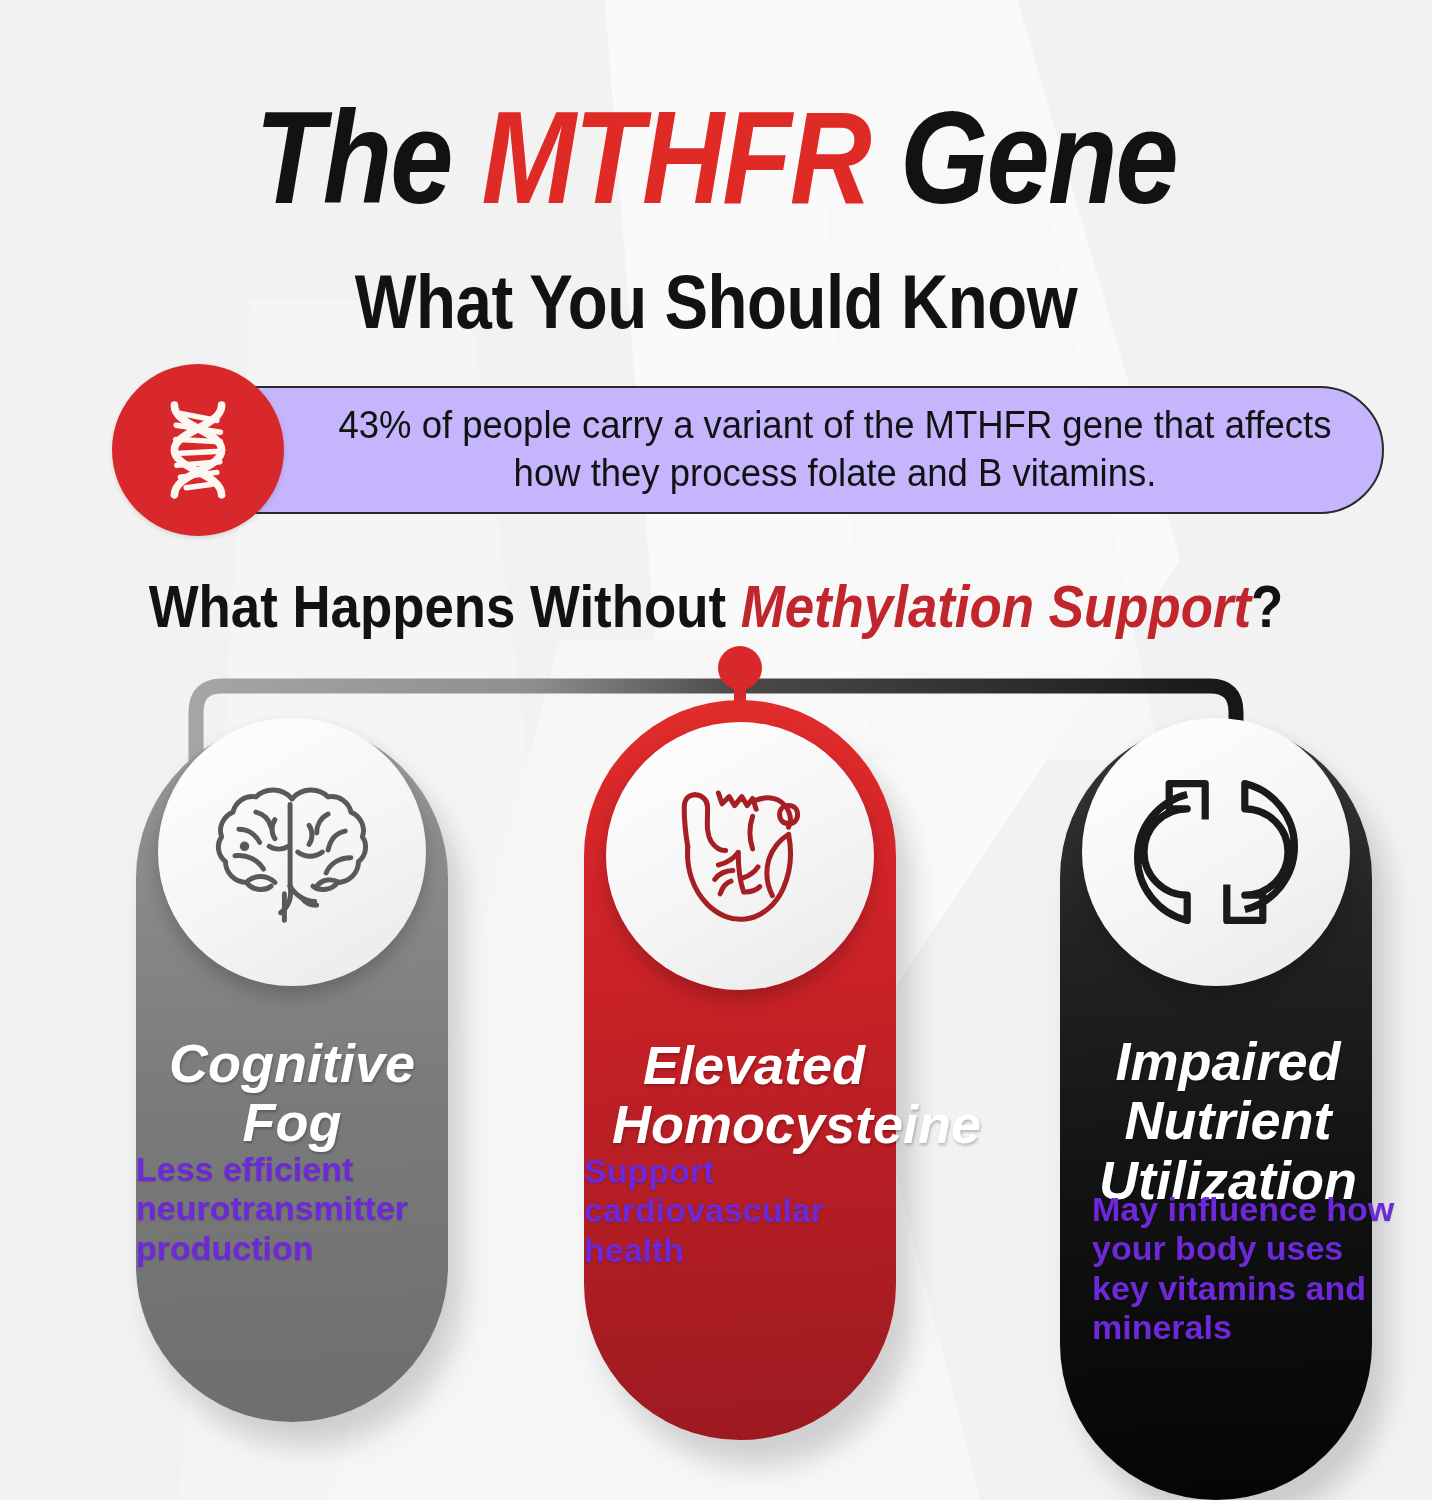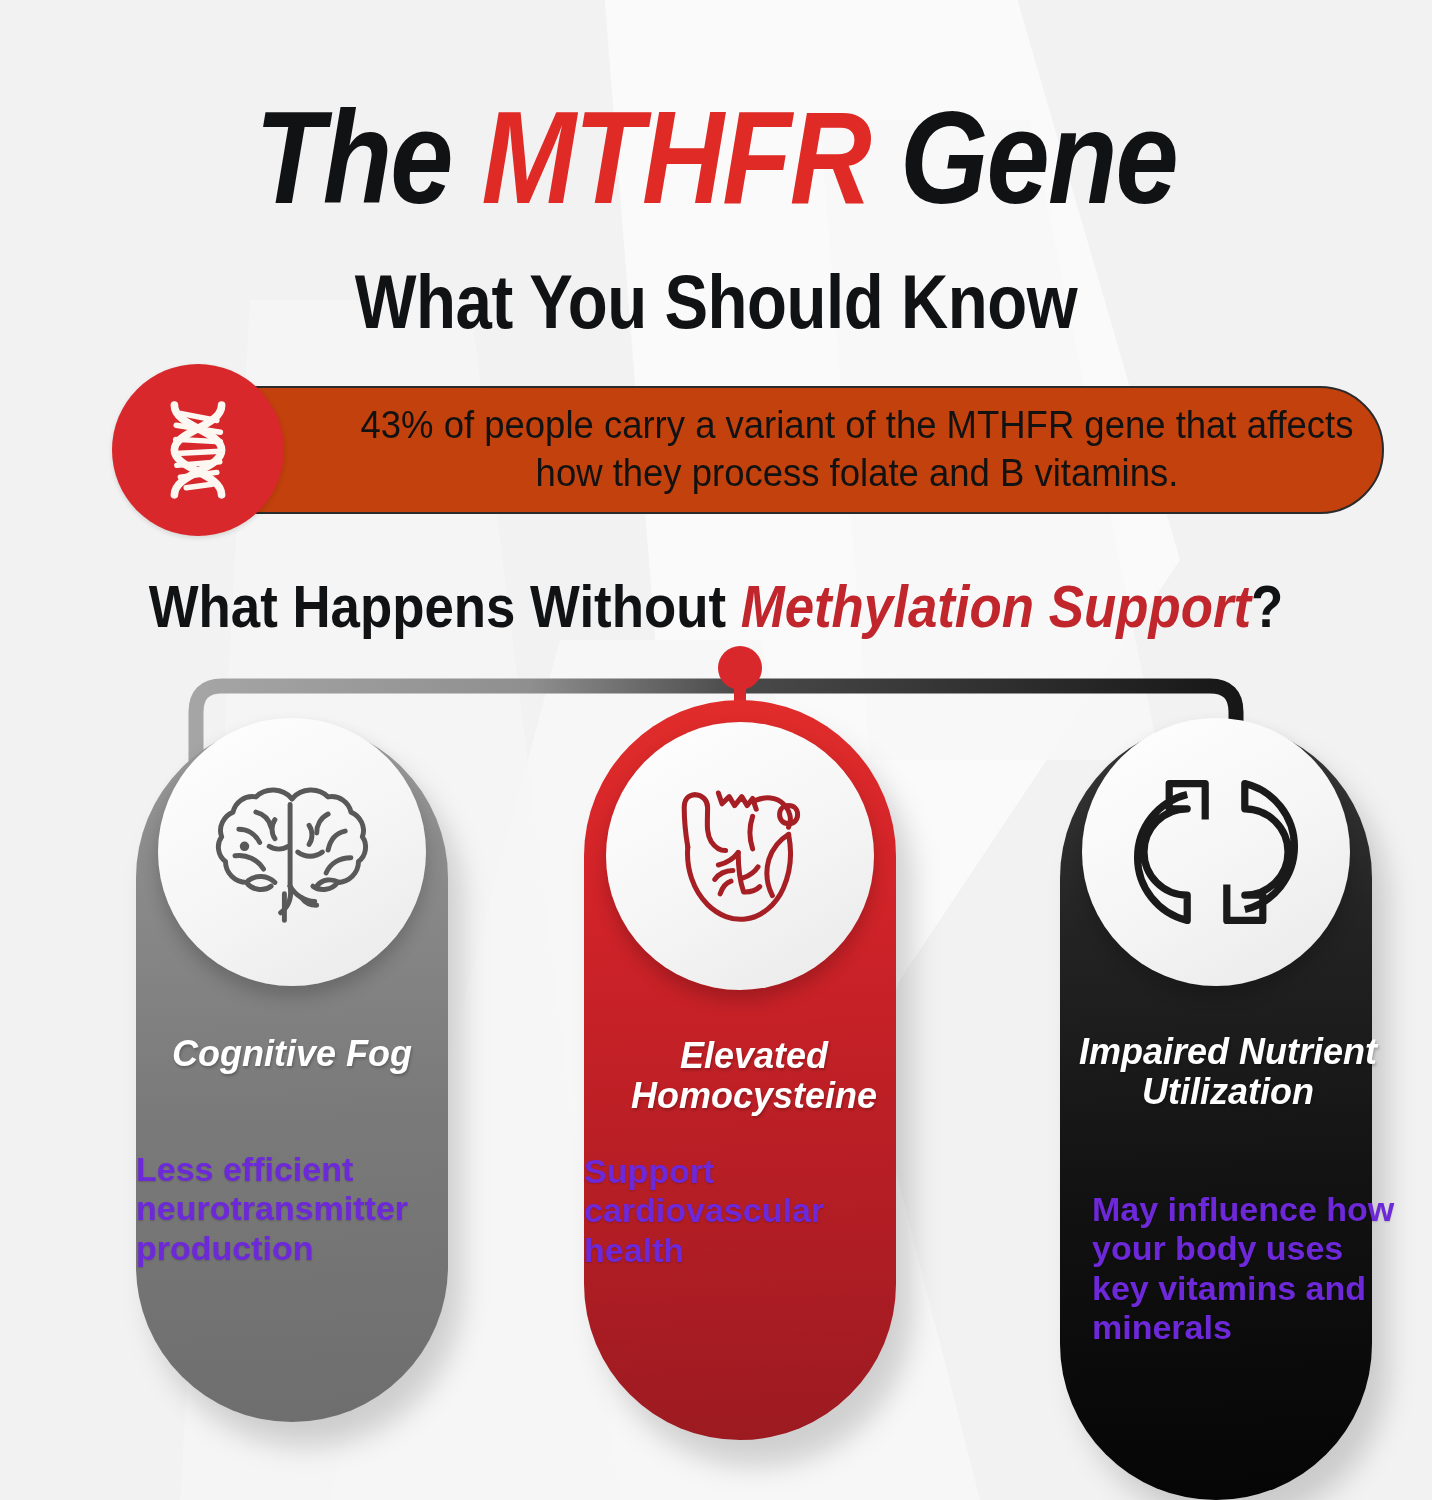--- a/index.html
+++ b/index.html
@@ -34,24 +34,24 @@
     text-align:center; white-space:nowrap;
     font-size:76px; font-weight:bold; color:#111214;
     letter-spacing:-0.5px;
     transform:scaleX(0.86); transform-origin:50% 50%;
   }
 
   
   #fact-box{
     position:absolute; left:188px; top:386px;
     width:1196px; height:128px;
-    background:#c2410c;
+    background:#c4b5fd;
     border:2.5px solid #2b2b2b;
     border-radius:64px;
-    display:flex; align-items:center; justify-content:flex-end;
+    display:flex; align-items:center; justify-content:flex-start;
   }
   #fact-text{
     width:1050px; margin-left:120px;
     text-align:center;
     font-size:38px; line-height:1.26; color:#121212;
     font-weight:400;
     transform:scaleX(0.96); transform-origin:50% 50%;
   }
   #dna-badge{
     position:absolute; left:112px; top:364px;
@@ -98,21 +98,21 @@
     border-radius:50%;
     background:linear-gradient(150deg,#ffffff 0%,#f5f5f6 55%,#e9e9ea 100%);
     display:flex; align-items:center; justify-content:center;
     box-shadow:0 10px 18px rgba(0,0,0,.20);
   }
   .card-title{
     position:absolute; left:0; width:312px;
     text-align:center;
     font-weight:bold; font-style:italic;
     color:#ffffff;
-    font-size:36px; line-height:1.10;
+    font-size:54px; line-height:1.10;
     text-shadow:1px 2px 3px rgba(0,0,0,.25);
   }
   .card-desc{
     position:absolute; left:0; width:312px;
     text-align:left;
     font-weight:bold;
     color:#6d28d9;
     font-size:34px; line-height:1.16;
     text-shadow:0 1px 2px rgba(0,0,0,.18);
   }

